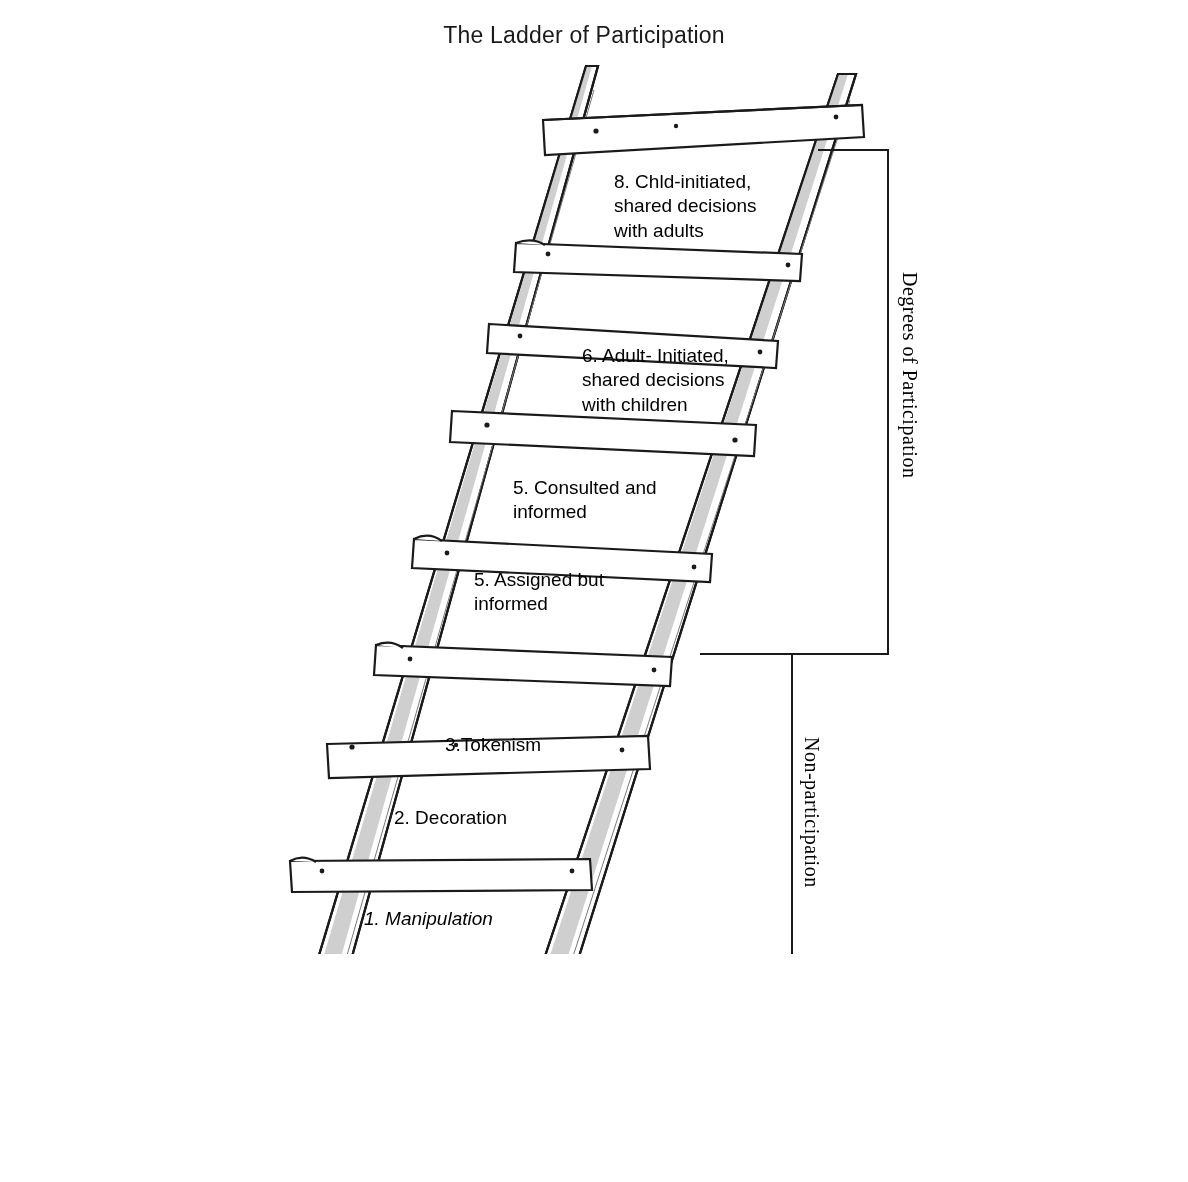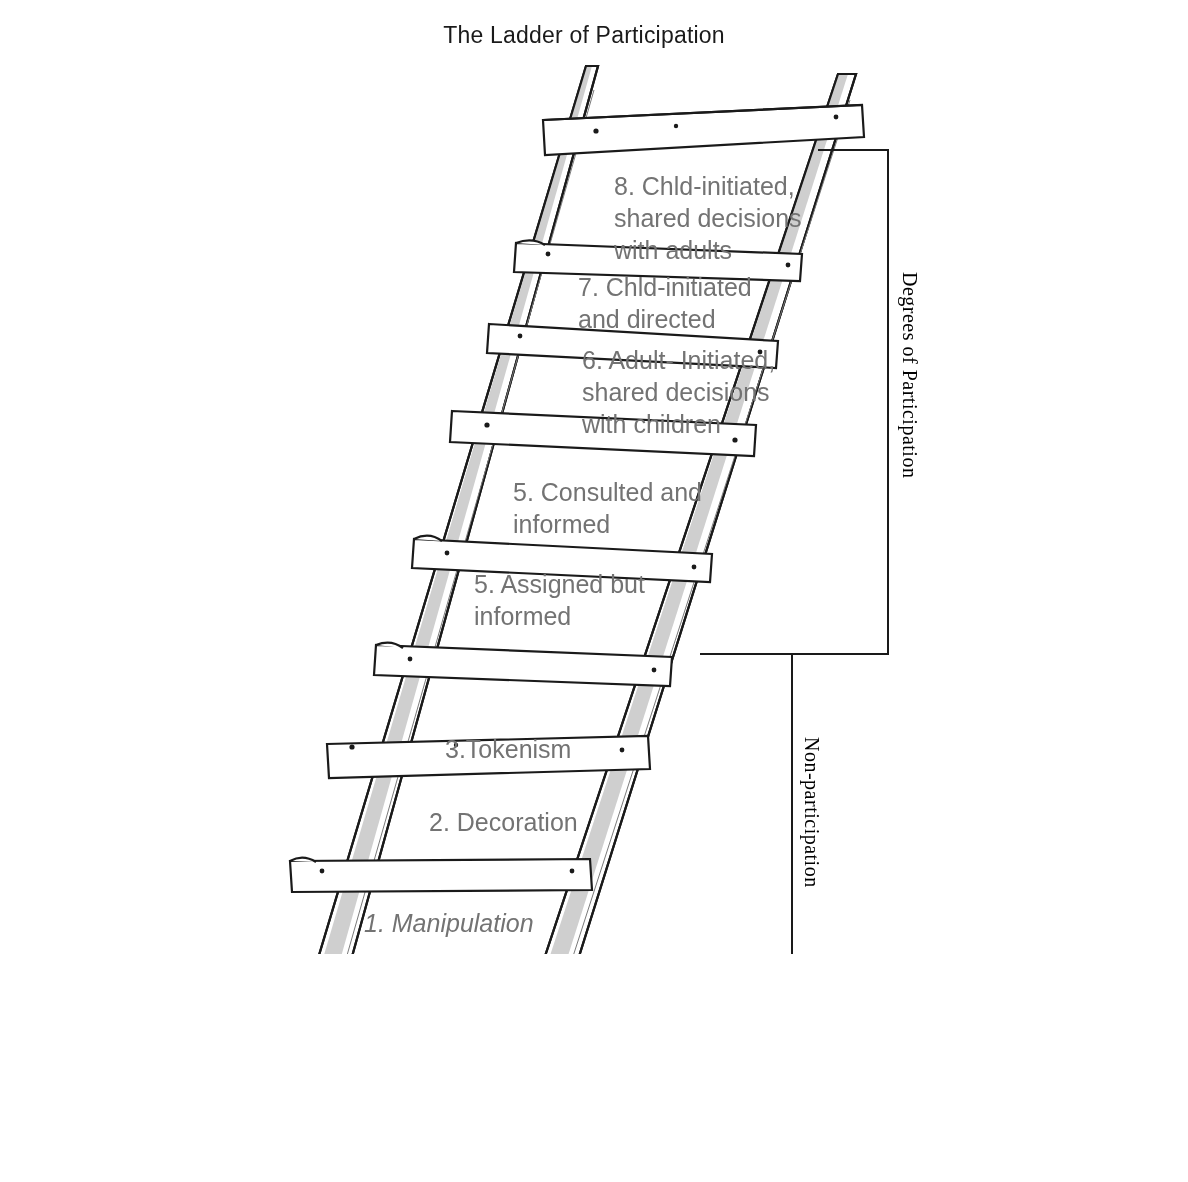--- a/index.html
+++ b/index.html
@@ -33,23 +33,23 @@
     display: inline-block;
     transform: translateX(-10px);
   }
   #ladder-svg {
     position: absolute;
     top: 0;
     left: 0;
   }
   .rung-label {
     position: absolute;
-    font-size: 25px;
+    font-size: 19px;
     line-height: 1.28;
-    color: #737373;
+    color: #000000;
     white-space: pre-line;
   }
   .bracket-label {
     position: absolute;
     font-family: "Liberation Serif", serif;
     font-size: 20px;
     letter-spacing: 0.5px;
     color: #000000;
     writing-mode: vertical-rl;
     text-orientation: mixed;
@@ -165,36 +165,34 @@
     </g>
     <g fill="none" stroke="#1a1a1a" stroke-width="2">
       <path d="M 700 654 L 792 654 L 792 980 L 570 980"></path>
     </g>
   </svg>
 
   <div class="rung-label" style="left:614px; top:170px;">8. Chld-initiated,
 shared decisions
 with adults</div>
 
-  <div class="rung-label" style="left:578px; top:271px;">7. Chld-initiated
-and directed</div>
 
   <div class="rung-label" style="left:547px; top:344px;margin-left:35px;">6. Adult- Initiated,
 shared decisions
 with children</div>
 
   <div class="rung-label" style="left:513px; top:476px;">5. Consulted and
 informed</div>
 
   <div class="rung-label" style="left:474px; top:568px;">5. Assigned but
 informed</div>
 
   <div class="rung-label" style="left:445px; top:689px;margin-top:44px;">3.Tokenism</div>
 
-  <div class="rung-label" style="left:394px; top:806px;margin-left:35px;">2. Decoration</div>
+  <div class="rung-label" style="left:394px; top:806px;">2. Decoration</div>
 
   <div class="rung-label" style="left:364px; top:907px;font-style:italic;">1. Manipulation</div>
 
   <div class="bracket-label" style="left:898px; top:272px;">Degrees of Participation</div>
 
   <div class="bracket-label" style="left:800px; top:737px;">Non-participation</div>
 
 </div>
 
 </body></html>

